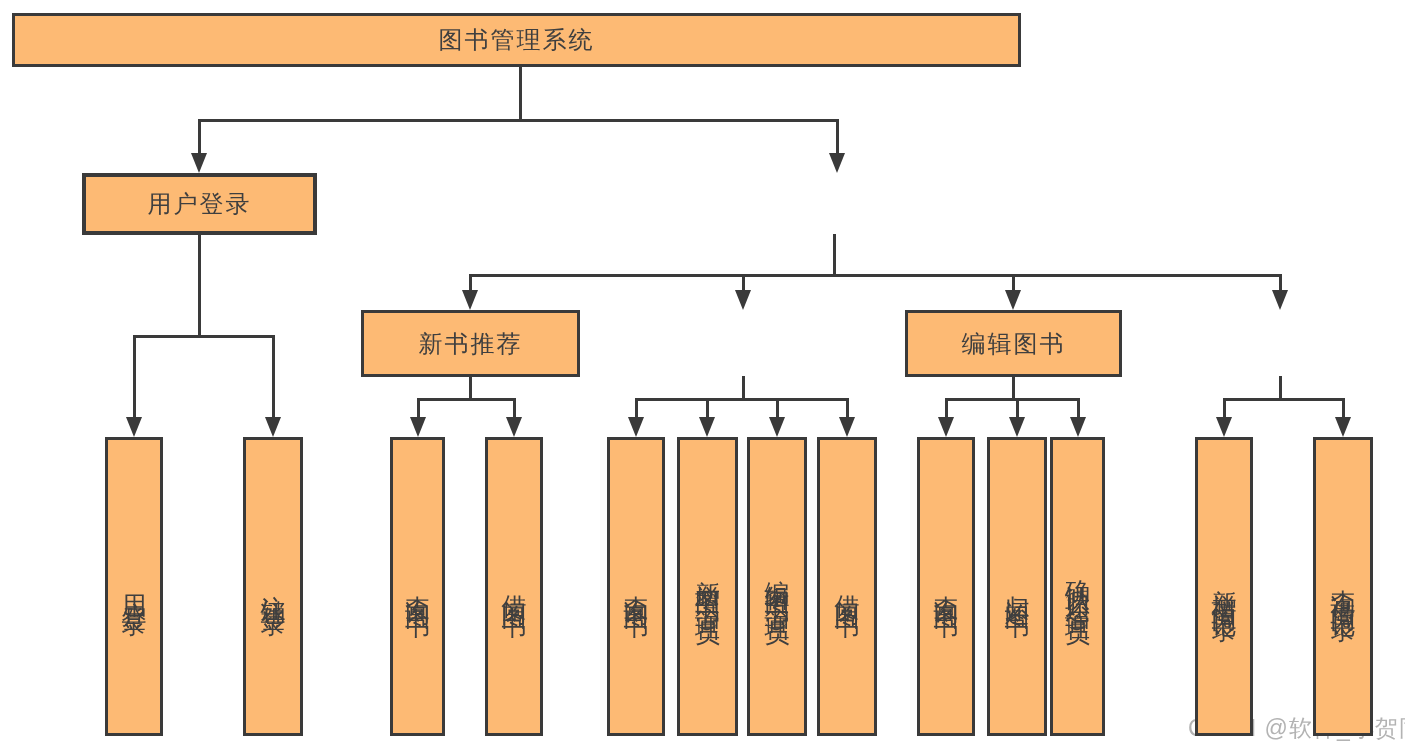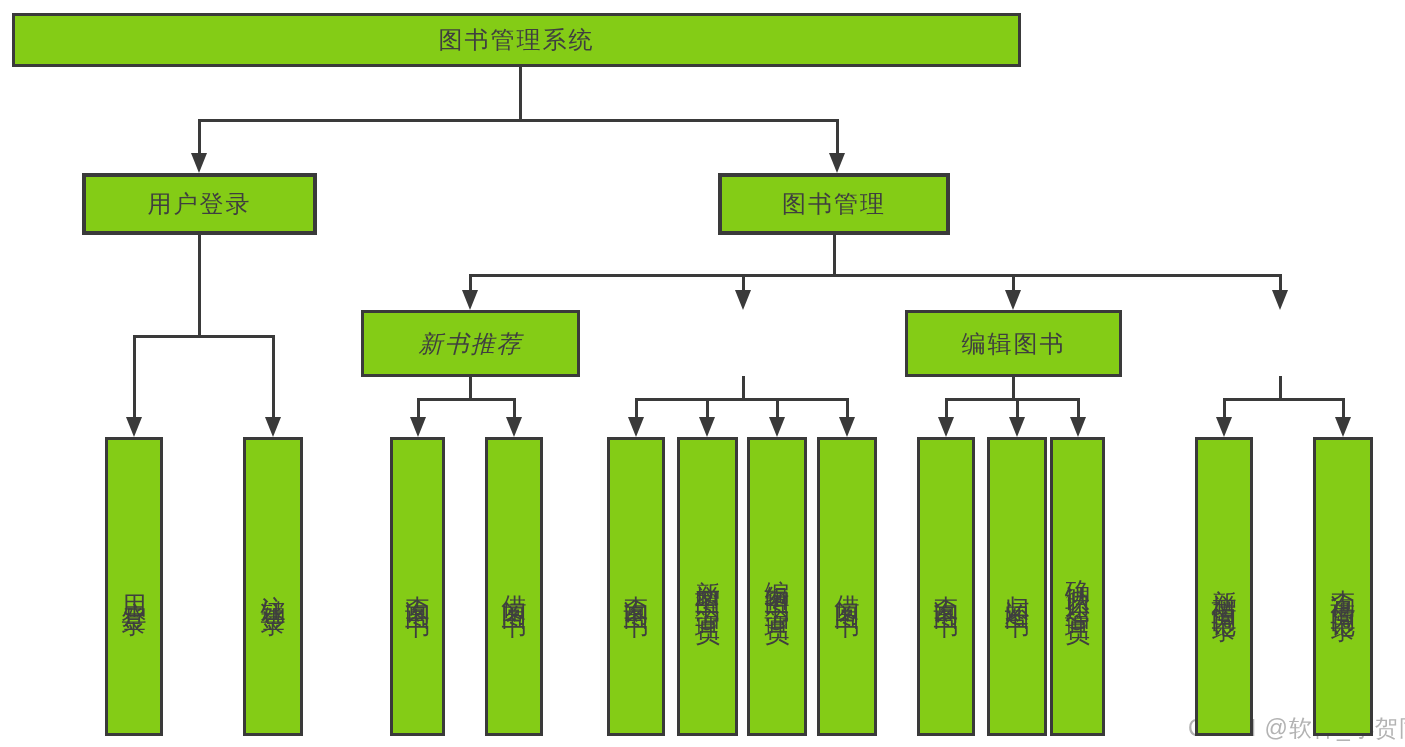--- a/index.html
+++ b/index.html
@@ -7,21 +7,21 @@
     position: relative;
     width: 1405px;
     height: 747px;
     background: #ffffff;
     overflow: hidden;
     font-family: "Liberation Sans", sans-serif;
   }
   .node {
     position: absolute;
     box-sizing: border-box;
-    background: #84cc16;
+    background: #fdba74;
     border: 3px solid #3a3a3a;
     display: flex;
     align-items: center;
     justify-content: center;
     color: #3f3f3f;
   }
   .node.lvl1 { border-width: 3px; }
   .node.lvl2 { border-width: 4px; }
   .node.lvl3 { border-width: 3px; }
   .node .label {
@@ -116,24 +116,21 @@
     <div class="vline" style="left: 1222.5px; top: 398px; width: 3px; height: 21px;"></div>
     <div class="arrowhead" style="left: 1216px; top: 417px;"></div>
     <div class="vline" style="left: 1341.5px; top: 398px; width: 3px; height: 21px;"></div>
     <div class="arrowhead" style="left: 1335px; top: 417px;"></div>
     <div class="node lvl1" style="left: 12px; top: 13px; width: 1009px; height: 54px;">
       <span class="label">图书管理系统</span>
     </div>
     <div class="node lvl2" style="left: 82px; top: 173px; width: 235px; height: 62px;">
       <span class="label">用户登录</span>
     </div>
-    <div class="node lvl2" style="left: 718px; top: 173px; width: 232px; height: 62px;">
-      <span class="label">图书管理</span>
-    </div>
-    <div class="node lvl3" style="left: 361px; top: 310px; width: 219px; height: 67px; font-style: italic;">
+    <div class="node lvl3" style="left: 361px; top: 310px; width: 219px; height: 67px;">
       <span class="label">新书推荐</span>
     </div>
     <div class="node lvl3" style="left: 905px; top: 310px; width: 217px; height: 67px;">
       <span class="label">编辑图书</span>
     </div>
     <div class="node vert" style="left: 105px; top: 437px; width: 58px; height: 299px;">
       <span class="label">用户登录</span>
     </div>
     <div class="node vert" style="left: 243px; top: 437px; width: 60px; height: 299px;">
       <span class="label">注销登录</span>

